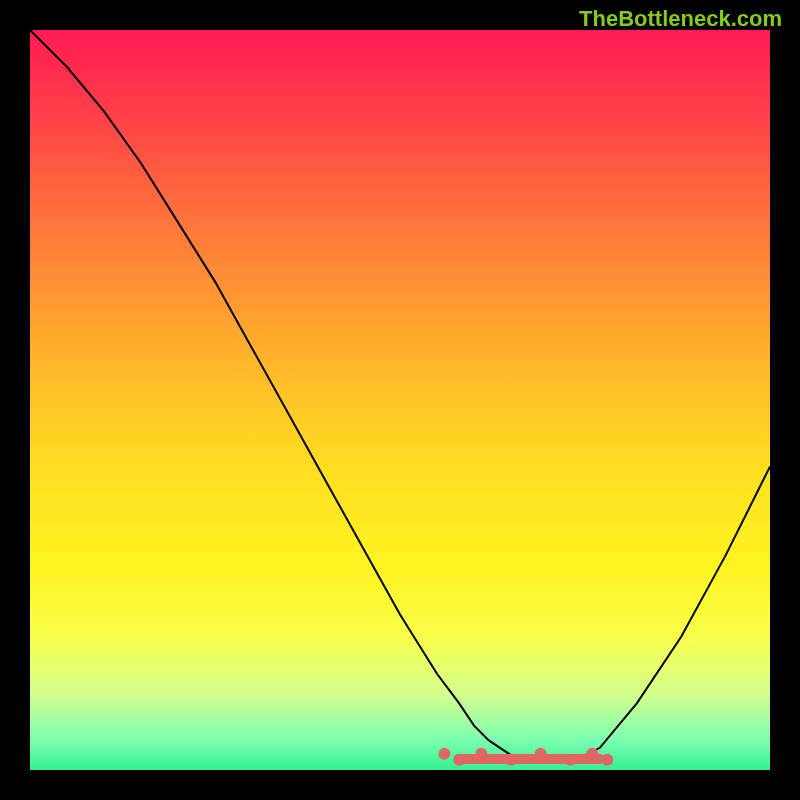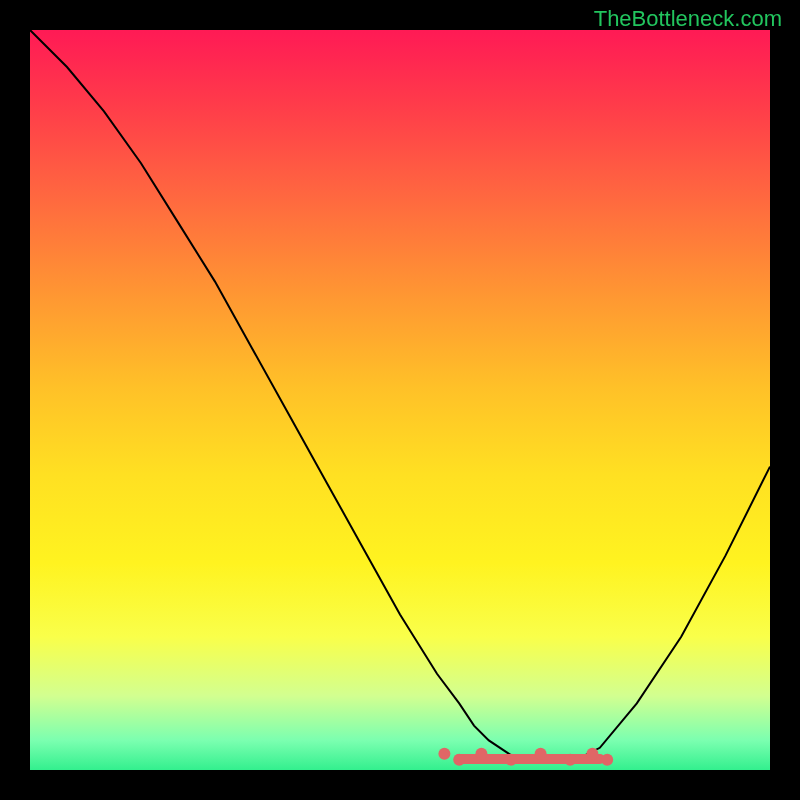--- a/index.html
+++ b/index.html
@@ -7,23 +7,23 @@
     width: 800px;
     height: 800px;
     background: #000;
     position: relative;
     font-family: Arial, sans-serif;
   }
   .watermark {
     position: absolute;
     top: 6px;
     right: 18px;
-    color: #22c55e;
+    color: #84cc16;
     font-size: 22px;
-    font-weight: normal;
+    font-weight: bold;
     z-index: 10;
   }
   .plot-area {
     position: absolute;
     left: 30px;
     top: 30px;
     width: 740px;
     height: 740px;
     background: linear-gradient(to bottom,
       #ff1a55 0%,

